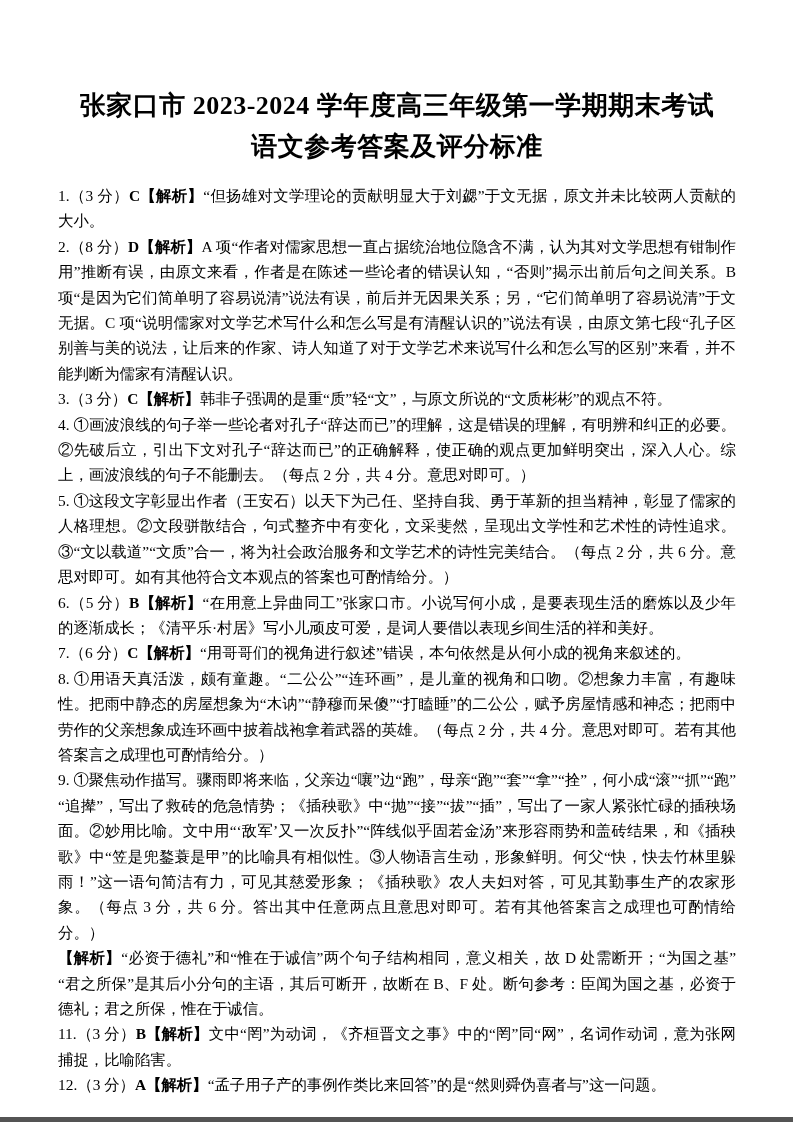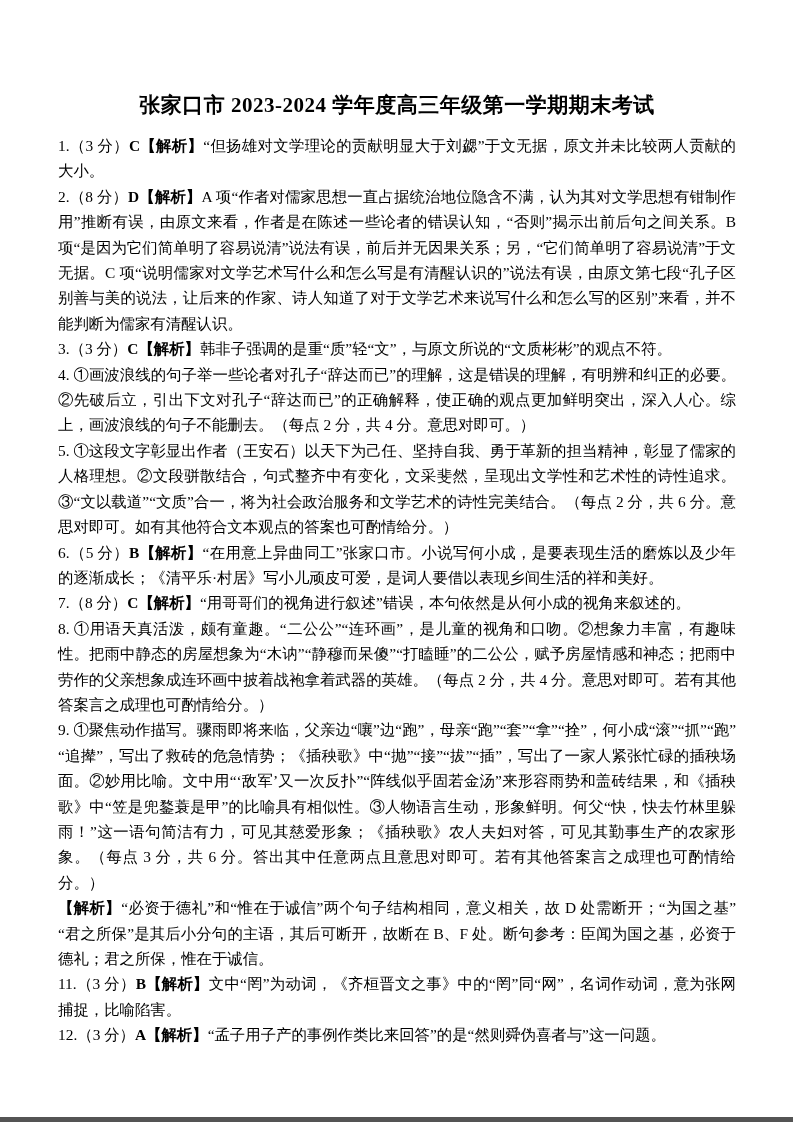--- a/index.html
+++ b/index.html
@@ -16,21 +16,21 @@
     position: absolute;
     left: 0; top: 0;
     width: 793px;
     height: 1122px;
     background: #ffffff;
     padding: 92px 57px 0 58px;
   }
   .doc-title {
     text-align: center;
     font-weight: bold;
-    font-size: 21px;
+    font-size: 26px;
     line-height: 27px;
     letter-spacing: 0.5px;
     white-space: nowrap;
   }
   .doc-title.line1 { margin-bottom: 14px; }
   .doc-title.line2 { margin-bottom: 23px; }
   .body-text {
     width: 678px;
   }
   .para {
@@ -50,28 +50,29 @@
     width: 793px;
     height: 5px;
     background: #545454;
   }
 </style>
 </head>
 <body>
 
 <div class="page">
   <div class="doc-title line1">张家口市 2023-2024 学年度高三年级第一学期期末考试</div>
+  <div class="doc-title line2">语文参考答案及评分标准</div>
   <div class="body-text" id="paragraphs">
       <p class="para"><span class="seg">1.（3 分）</span><span class="seg-bold">C【解析】</span><span class="seg">“但扬雄对文学理论的贡献明显大于刘勰”于文无据，原文并未比较两人贡献的大小。</span></p>
       <p class="para"><span class="seg">2.（8 分）</span><span class="seg-bold">D【解析】</span><span class="seg">A 项“作者对儒家思想一直占据统治地位隐含不满，认为其对文学思想有钳制作用”推断有误，由原文来看，作者是在陈述一些论者的错误认知，“否则”揭示出前后句之间关系。B 项“是因为它们简单明了容易说清”说法有误，前后并无因果关系；另，“它们简单明了容易说清”于文无据。C 项“说明儒家对文学艺术写什么和怎么写是有清醒认识的”说法有误，由原文第七段“孔子区别善与美的说法，让后来的作家、诗人知道了对于文学艺术来说写什么和怎么写的区别”来看，并不能判断为儒家有清醒认识。</span></p>
       <p class="para"><span class="seg">3.（3 分）</span><span class="seg-bold">C【解析】</span><span class="seg">韩非子强调的是重“质”轻“文”，与原文所说的“文质彬彬”的观点不符。</span></p>
       <p class="para"><span class="seg">4. ①画波浪线的句子举一些论者对孔子“辞达而已”的理解，这是错误的理解，有明辨和纠正的必要。②先破后立，引出下文对孔子“辞达而已”的正确解释，使正确的观点更加鲜明突出，深入人心。综上，画波浪线的句子不能删去。（每点 2 分，共 4 分。意思对即可。）</span></p>
       <p class="para"><span class="seg">5. ①这段文字彰显出作者（王安石）以天下为己任、坚持自我、勇于革新的担当精神，彰显了儒家的人格理想。②文段骈散结合，句式整齐中有变化，文采斐然，呈现出文学性和艺术性的诗性追求。③“文以载道”“文质”合一，将为社会政治服务和文学艺术的诗性完美结合。（每点 2 分，共 6 分。意思对即可。如有其他符合文本观点的答案也可酌情给分。）</span></p>
       <p class="para"><span class="seg">6.（5 分）</span><span class="seg-bold">B【解析】</span><span class="seg">“在用意上异曲同工”张家口市。小说写何小成，是要表现生活的磨炼以及少年的逐渐成长；《清平乐·村居》写小儿顽皮可爱，是词人要借以表现乡间生活的祥和美好。</span></p>
-      <p class="para"><span class="seg">7.（8 分）</span><span class="seg-bold">C【解析】</span><span class="seg">“用哥哥们的视角进行叙述”错误，本句依然是从何小成的视角来叙述的。</span></p>
+      <p class="para"><span class="seg">7.（6 分）</span><span class="seg-bold">C【解析】</span><span class="seg">“用哥哥们的视角进行叙述”错误，本句依然是从何小成的视角来叙述的。</span></p>
       <p class="para"><span class="seg">8. ①用语天真活泼，颇有童趣。“二公公”“连环画”，是儿童的视角和口吻。②想象力丰富，有趣味性。把雨中静态的房屋想象为“木讷”“静穆而呆傻”“打瞌睡”的二公公，赋予房屋情感和神态；把雨中劳作的父亲想象成连环画中披着战袍拿着武器的英雄。（每点 2 分，共 4 分。意思对即可。若有其他答案言之成理也可酌情给分。）</span></p>
       <p class="para"><span class="seg">9. ①聚焦动作描写。骤雨即将来临，父亲边“嚷”边“跑”，母亲“跑”“套”“拿”“拴”，何小成“滚”“抓”“跑”“追撵”，写出了救砖的危急情势；《插秧歌》中“抛”“接”“拔”“插”，写出了一家人紧张忙碌的插秧场面。②妙用比喻。文中用“‘敌军’又一次反扑”“阵线似乎固若金汤”来形容雨势和盖砖结果，和《插秧歌》中“笠是兜鍪蓑是甲”的比喻具有相似性。③人物语言生动，形象鲜明。何父“快，快去竹林里躲雨！”这一语句简洁有力，可见其慈爱形象；《插秧歌》农人夫妇对答，可见其勤事生产的农家形象。（每点 3 分，共 6 分。答出其中任意两点且意思对即可。若有其他答案言之成理也可酌情给分。）</span></p>
       <p class="para"><span class="seg-bold">【解析】</span><span class="seg">“必资于德礼”和“惟在于诚信”两个句子结构相同，意义相关，故 D 处需断开；“为国之基”“君之所保”是其后小分句的主语，其后可断开，故断在 B、F 处。断句参考：臣闻为国之基，必资于德礼；君之所保，惟在于诚信。</span></p>
       <p class="para"><span class="seg">11.（3 分）</span><span class="seg-bold">B【解析】</span><span class="seg">文中“罔”为动词，《齐桓晋文之事》中的“罔”同“网”，名词作动词，意为张网捕捉，比喻陷害。</span></p>
       <p class="para"><span class="seg">12.（3 分）</span><span class="seg-bold">A【解析】</span><span class="seg">“孟子用子产的事例作类比来回答”的是“然则舜伪喜者与”这一问题。</span></p>
     </div>
 </div>
 
 <div class="bottom-bar"></div>
 

